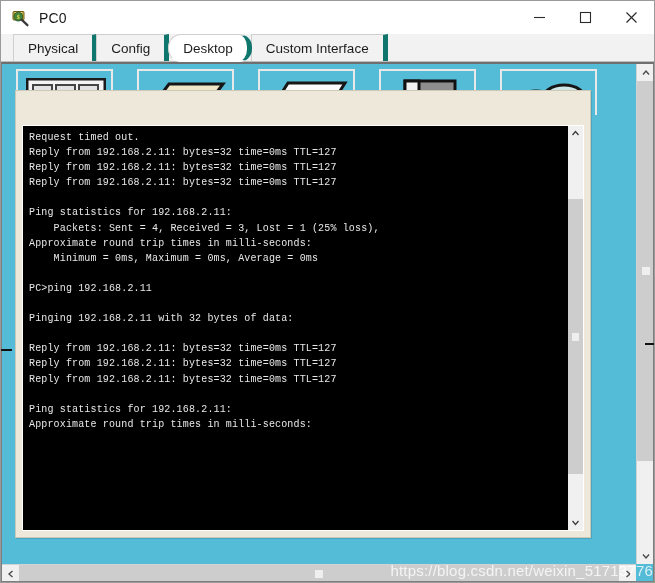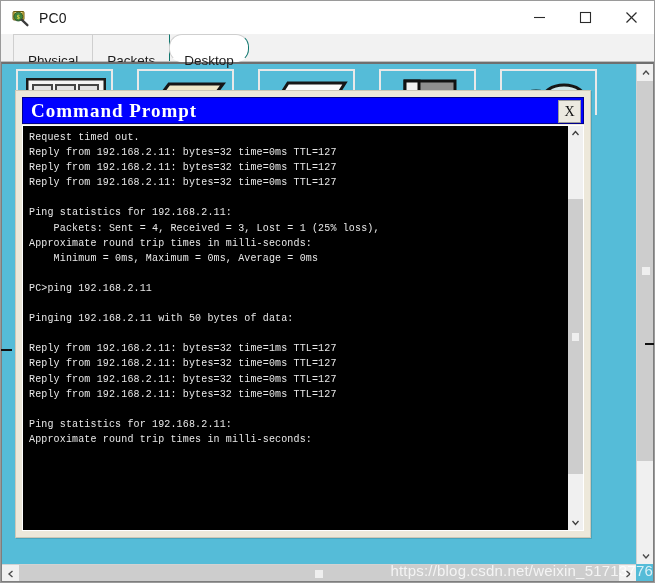--- a/index.html
+++ b/index.html
@@ -77,26 +77,26 @@
     display: flex;
     align-items: flex-end;
     padding-left: 12px;
     box-sizing: border-box;
     border-bottom: 1px solid #bdbdbd;
     position: relative;
   }
   .tab {
     height: 27px;
     line-height: 27px;
-    padding: 12px 14px;
+    padding: 0 14px;
     font-size: 13.5px;
     color: #1c1c1c;
     background: #f2f2f2;
     border-left: 1px solid #cfcfcf;
-    border-right: 1px solid #0f766e;
+    border-right: 5px solid #0f766e;
     border-top: 1px solid #cfcfcf;
     margin-right: -1px;
     box-sizing: border-box;
     white-space: nowrap;
     font-family: "Liberation Sans", sans-serif;
   }
   .tab.active {
     background: #ffffff;
     border-bottom: 1px solid #ffffff;
     height: 28px;
@@ -378,22 +378,23 @@
         <svg width="13" height="13" viewBox="0 0 13 13">
             <line x1="1.5" y1="1.5" x2="11.5" y2="11.5" stroke="#2b2b2b" stroke-width="1.15"></line>
             <line x1="11.5" y1="1.5" x2="1.5" y2="11.5" stroke="#2b2b2b" stroke-width="1.15"></line>
           </svg>
       </div>
     </div>
   </div>
 
   <div id="tab-strip">
     <div class="tab">Physical</div>
-    <div class="tab">Packets</div>
+    <div class="tab">Config</div>
     <div class="tab active">Desktop</div>
+    <div class="tab">Custom Interface</div>
   </div>
 
   <div id="desktop-pane">
 
     <div id="desktop-canvas">
 
       <div id="icon-row">
         <div class="desk-icon">
           <svg class="icon-art" width="80" height="40" viewBox="0 0 80 40">
             <rect x="1" y="1" width="78" height="38" fill="#f4f4f4" stroke="#1b1b1b" stroke-width="3"></rect>
@@ -423,43 +424,38 @@
         <div class="desk-icon">
           <svg class="icon-art" width="80" height="40" viewBox="0 0 80 40">
             <ellipse cx="26" cy="26" rx="20" ry="13" fill="#d8ecdd" stroke="#161616" stroke-width="3"></ellipse>
             <ellipse cx="54" cy="22" rx="22" ry="15" fill="#cfe6e8" stroke="#161616" stroke-width="3"></ellipse>
           </svg>
         </div>
       </div>
 
       <div id="cmd-window">
 
-        <div id="cmd-title-bar">
-          <div id="cmd-title-text">Command Prompt</div>
-          <div id="cmd-close-button">X</div>
-        </div>
 
         <div id="terminal-wrap">
           <div id="terminal">
 
           <div class="term-line">Request timed out.</div>
               <div class="term-line">Reply from 192.168.2.11: bytes=32 time=0ms TTL=127</div>
               <div class="term-line">Reply from 192.168.2.11: bytes=32 time=0ms TTL=127</div>
               <div class="term-line">Reply from 192.168.2.11: bytes=32 time=0ms TTL=127</div>
               <div class="term-line">&nbsp;</div>
               <div class="term-line">Ping statistics for 192.168.2.11:</div>
               <div class="term-line">    Packets: Sent = 4, Received = 3, Lost = 1 (25% loss),</div>
               <div class="term-line">Approximate round trip times in milli-seconds:</div>
               <div class="term-line">    Minimum = 0ms, Maximum = 0ms, Average = 0ms</div>
               <div class="term-line">&nbsp;</div>
               <div class="term-line">PC&gt;ping 192.168.2.11</div>
               <div class="term-line">&nbsp;</div>
-              <div class="term-line">Pinging 192.168.2.11 with 50 bytes of data:</div>
-              <div class="term-line">&nbsp;</div>
-              <div class="term-line">Reply from 192.168.2.11: bytes=32 time=1ms TTL=127</div>
+              <div class="term-line">Pinging 192.168.2.11 with 32 bytes of data:</div>
+              <div class="term-line">&nbsp;</div>
               <div class="term-line">Reply from 192.168.2.11: bytes=32 time=0ms TTL=127</div>
               <div class="term-line">Reply from 192.168.2.11: bytes=32 time=0ms TTL=127</div>
               <div class="term-line">Reply from 192.168.2.11: bytes=32 time=0ms TTL=127</div>
               <div class="term-line">&nbsp;</div>
               <div class="term-line">Ping statistics for 192.168.2.11:</div>
               <div class="term-line">Approximate round trip times in milli-seconds:</div>
               <div class="term-line">&nbsp;</div>
               <div class="term-line">&nbsp;</div>
             </div>
 

